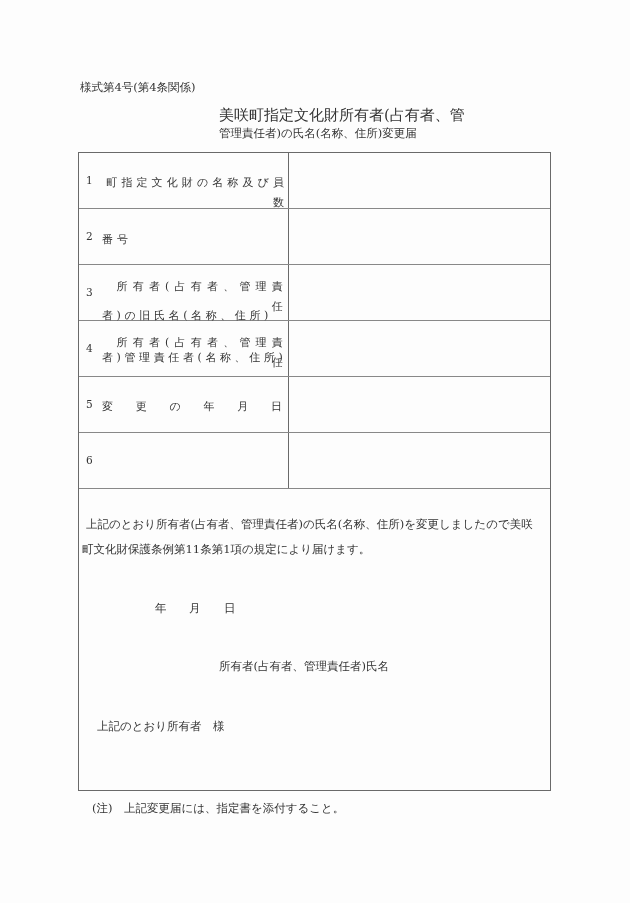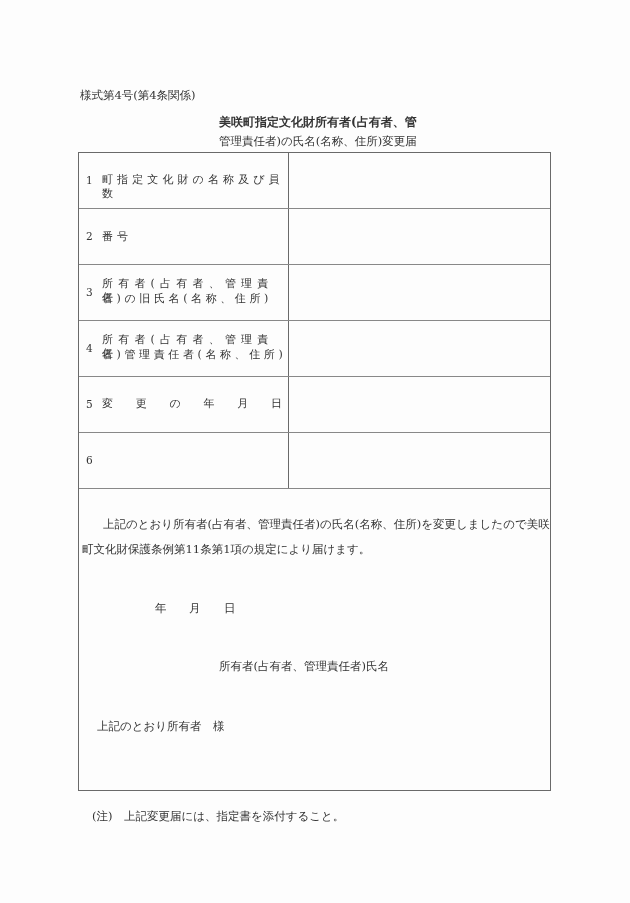--- a/index.html
+++ b/index.html
@@ -1,29 +1,29 @@
 <!DOCTYPE html>
 <html><head>
 <meta charset="utf-8">
 <style>
   html, body { margin: 0; padding: 0; background: #fdfdfd; }
   body { width: 630px; height: 903px; position: relative; overflow: hidden;
          font-family: "DejaVu Serif", "Liberation Serif", serif; color: #333; }
-  .abs { position: absolute; white-space: nowrap; margin-top: 8px; }
+  .abs { position: absolute; white-space: nowrap; }
   .form-no { left: 80px; top: 80px; font-size: 11.5px; }
-  .title1 { left: 219px; top: 106px; font-size: 12px; font-weight: bold; }
+  .title1 { left: 219px; top: 106px; font-size: 15px; }
   .title2 { left: 219px; top: 126px; font-size: 11.5px; }
   .tbl { position: absolute; left: 78px; top: 152px; width: 473px; height: 639px;
          border: 1px solid #6a6a6a; box-sizing: border-box; }
   .row { position: absolute; left: 0; width: 471px; height: 56px;
          border-bottom: 1px solid #888; box-sizing: border-box; }
   .row .lab { position: absolute; left: 0; top: 0; width: 210px; height: 55px;
               border-right: 1px solid #6a6a6a; box-sizing: border-box; }
   .num { position: absolute; left: 7px; font-size: 10.5px; }
-  .txt { position: absolute; left: 23px; font-size: 11px; letter-spacing: 4.1px; line-height: 14px; }
+  .txt { position: absolute; left: 23px; font-size: 11px; letter-spacing: 4.1px; line-height: 20px; text-align: right; }
   .txt.spread { letter-spacing: 0; width: 180px; display:flex; justify-content: space-between; }
   .body-area { position: absolute; left: 0; top: 336px; width: 471px; }
   .para { position: absolute; font-size: 11.5px; }
 </style>
 </head>
 <body>
 
 <div class="abs form-no">様式第4号(第4条関係)</div>
 <div class="abs title1">美咲町指定文化財所有者(占有者、管</div>
 <div class="abs title2">管理責任者)の氏名(名称、住所)変更届</div>
@@ -43,21 +43,21 @@
       <span class="num" style="top:21px">2</span>
       <span class="txt" style="top:21px">番号</span>
     </div>
     <div style="position:absolute;left:211px;top:0;width:260px;height:55px;"></div>
   </div>
 
   <div class="row" style="top:112px">
     <div class="lab">
       <span class="num" style="top:21px">3</span>
       <span class="txt" style="top:12px;letter-spacing:5.2px">所有者(占有者、管理責任</span>
-      <span class="txt" style="top:27px;letter-spacing:3.6px">者)の旧氏名(名称、住所)</span>
+      <span class="txt" style="top:41px;letter-spacing:3.6px">者)の旧氏名(名称、住所)</span>
     </div>
     <div style="position:absolute;left:211px;top:0;width:260px;height:55px;"></div>
   </div>
 
   <div class="row" style="top:168px">
     <div class="lab">
       <span class="num" style="top:21px">4</span>
       <span class="txt" style="top:12px;letter-spacing:5.2px">所有者(占有者、管理責任</span>
       <span class="txt" style="top:27px;letter-spacing:3.6px">者)管理責任者(名称、住所)</span>
     </div>
@@ -80,21 +80,21 @@
   </div>
 
   <div class="row" style="top:280px">
     <div class="lab">
       <span class="num" style="top:21px">6</span>
     </div>
     <div style="position:absolute;left:211px;top:0;width:260px;height:55px;"></div>
   </div>
 
   <div class="body-area">
-    <div class="para" style="left:24px;top:28px">上記のとおり所有者(占有者、管理責任者)の氏名(名称、住所)を変更しましたので美咲</div>
+    <div class="para" style="left:7px;top:28px">上記のとおり所有者(占有者、管理責任者)の氏名(名称、住所)を変更しましたので美咲</div>
     <div class="para" style="left:3px;top:53px">町文化財保護条例第11条第1項の規定により届けます。</div>
     <div class="para" style="left:76px;top:112px">年</div>
     <div class="para" style="left:110px;top:112px">月</div>
     <div class="para" style="left:145px;top:112px">日</div>
     <div class="para" style="left:140px;top:170px">所有者(占有者、管理責任者)氏名</div>
     <div class="para" style="left:18px;top:230px">上記のとおり所有者　様</div>
   </div>
 </div>
 
 <div class="abs" style="left:92px;top:801px;font-size:11.5px">(注)　上記変更届には、指定書を添付すること。</div>

